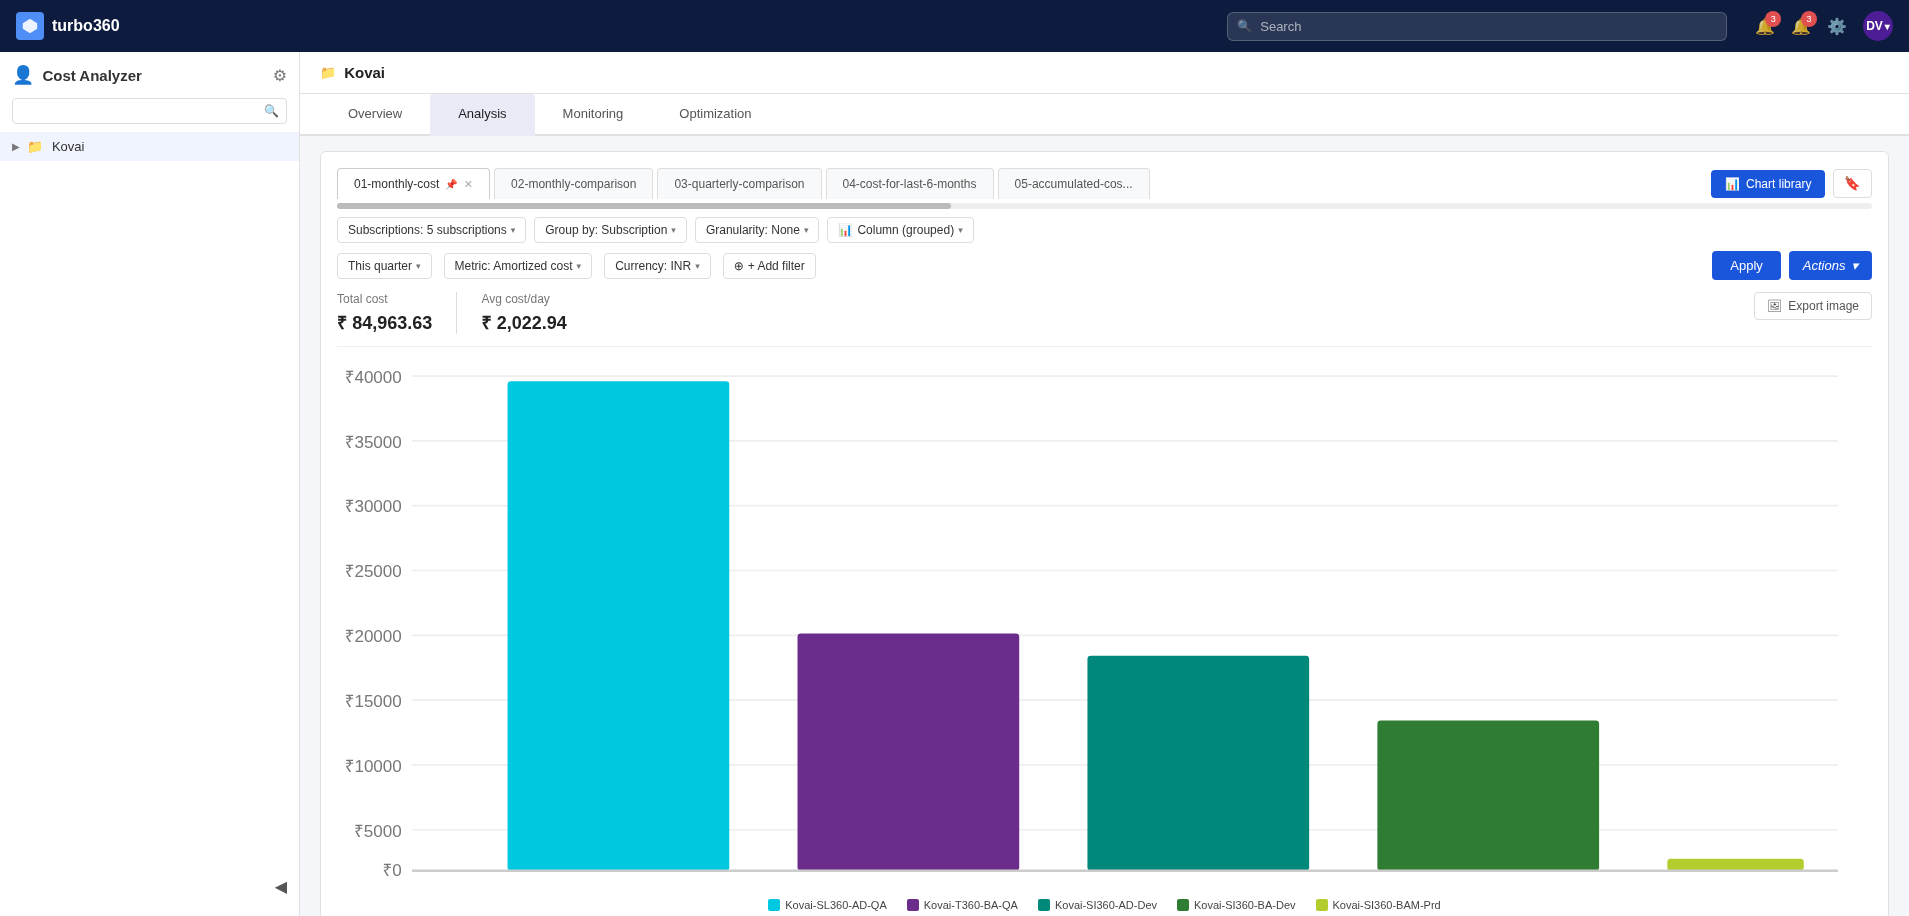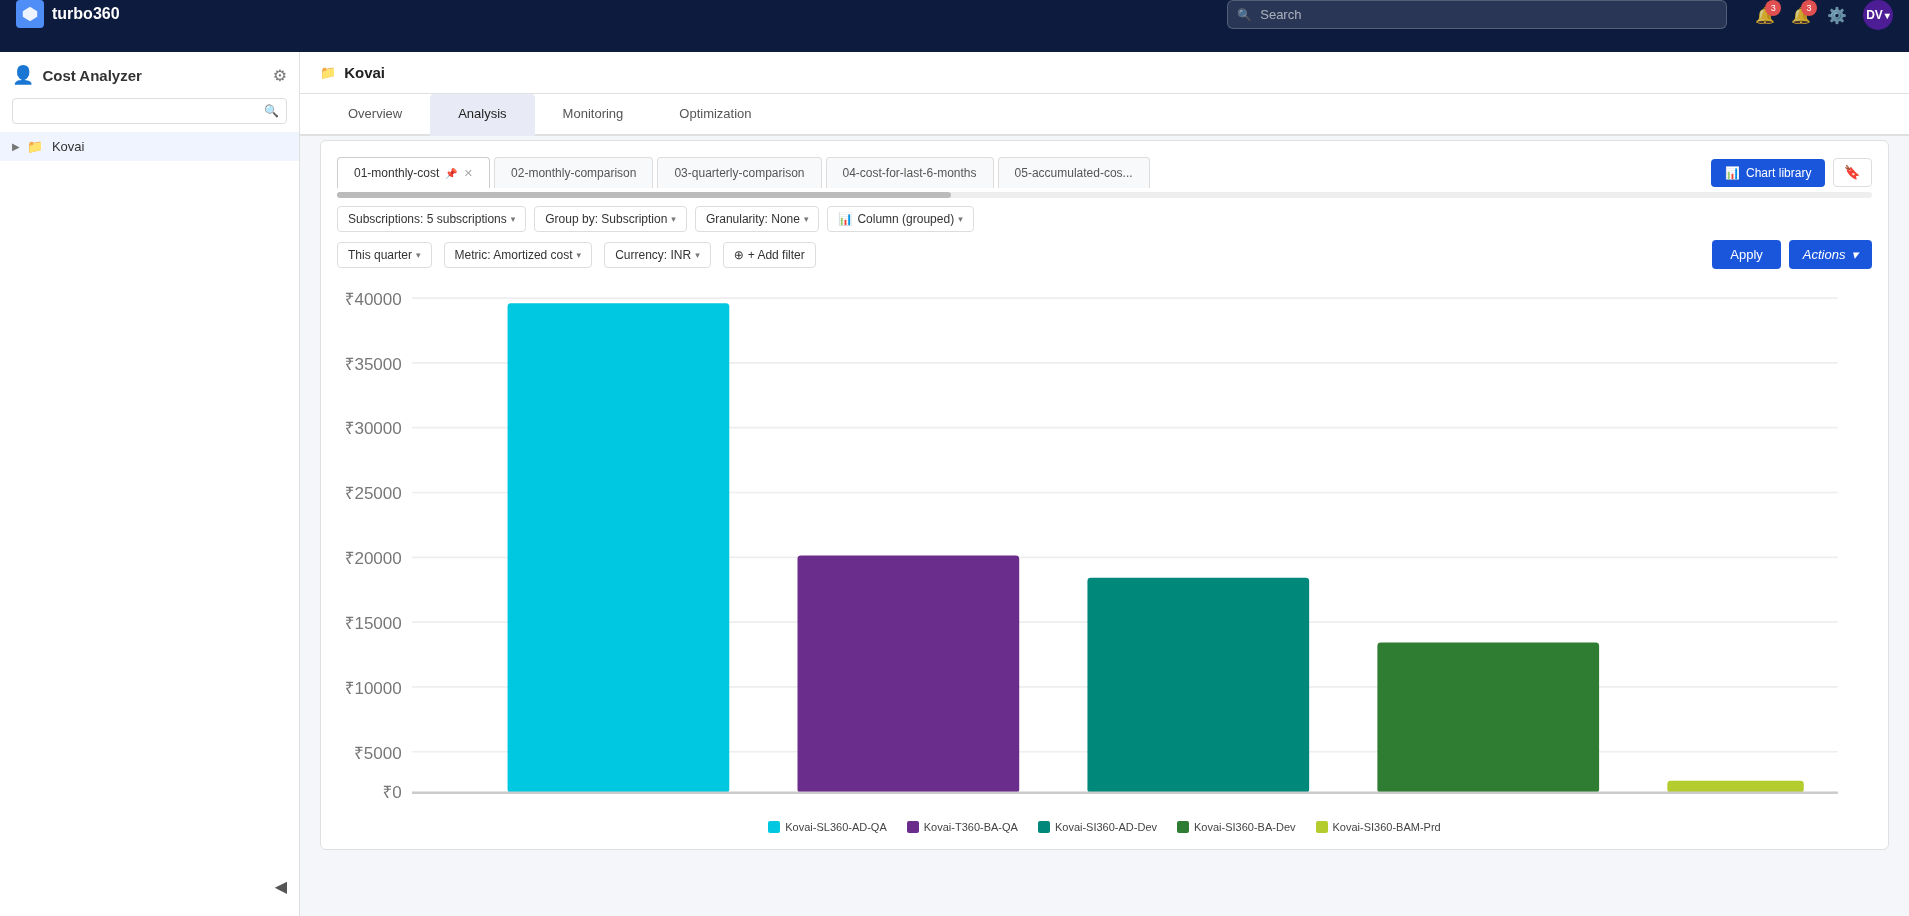--- a/index.html
+++ b/index.html
@@ -3,21 +3,21 @@
   <meta charset="utf-8">
   <style>
     * { box-sizing: border-box; margin: 0; padding: 0; }
     body { font-family: -apple-system, BlinkMacSystemFont, 'Segoe UI', sans-serif; font-size: 13px; background: #f0f2f5; color: #333; height: 916px; overflow: hidden; }
 
     
     .navbar {
       background: #0d1b3e;
       height: 52px;
       display: flex;
-      align-items: flex-start;
+      align-items: center;
       padding: 0 16px;
       gap: 12px;
       position: fixed; top: 0; left: 0; right: 0; z-index: 100;
     }
     .navbar-logo {
       display: flex; align-items: center; gap: 8px; color: white; font-weight: 700; font-size: 16px;
     }
     .navbar-logo-icon {
       width: 28px; height: 28px; background: #4f8ef7; border-radius: 4px;
       display: flex; align-items: center; justify-content: center; color: white; font-size: 14px; font-weight: bold;
@@ -128,21 +128,21 @@
     }
     .tab-item.active {
       color: #222;
       background: #e8eaf6;
       border-radius: 4px 4px 0 0;
       font-weight: 400;
     }
 
     
     .content-area {
-      flex: 1; overflow: auto; padding: 4px 20px;
+      flex: 1; overflow: auto; padding: 15px 20px;
     }
     .chart-panel {
       background: white; border-radius: 6px; border: 1px solid #e0e0e0; padding: 16px;
     }
     .chart-tab {
       padding: 8px 16px; font-size: 12px; cursor: pointer; color: #555; border: 1px solid #ddd;
       border-bottom: none; border-radius: 4px 4px 0 0; background: #f8f9fa; white-space: nowrap;
       display: flex; align-items: center; gap: 6px; margin-right: 4px;
     }
     .chart-tab.active {
@@ -374,20 +374,35 @@
           <div style="flex:1"></div>
           <button class="apply-btn">
             <span>Apply</span>
           </button>
           <button class="actions-btn">
             <span>Actions</span>
             <span>▾</span>
           </button>
         </div>
 
+        <div class="stats-row">
+          <div class="stat-item">
+            <div class="stat-label">Total cost</div>
+            <div class="stat-value">₹ 84,963.63</div>
+          </div>
+          <div class="stat-item">
+            <div class="stat-label">Avg cost/day</div>
+            <div class="stat-value">₹ 2,022.94</div>
+          </div>
+          <div style="flex:1"></div>
+          <button class="export-btn">
+            <span>🖼</span>
+            <span>Export image</span>
+          </button>
+        </div>
 
         <div class="chart-area">
           <svg class="chart-svg-wrap" viewBox="0 0 900 310" xmlns="http://www.w3.org/2000/svg">
 
             <text x="38" y="14" font-size="10" fill="#777" text-anchor="end">₹40000</text>
             <text x="38" y="52" font-size="10" fill="#777" text-anchor="end">₹35000</text>
             <text x="38" y="90" font-size="10" fill="#777" text-anchor="end">₹30000</text>
             <text x="38" y="128" font-size="10" fill="#777" text-anchor="end">₹25000</text>
             <text x="38" y="166" font-size="10" fill="#777" text-anchor="end">₹20000</text>
             <text x="38" y="204" font-size="10" fill="#777" text-anchor="end">₹15000</text>

